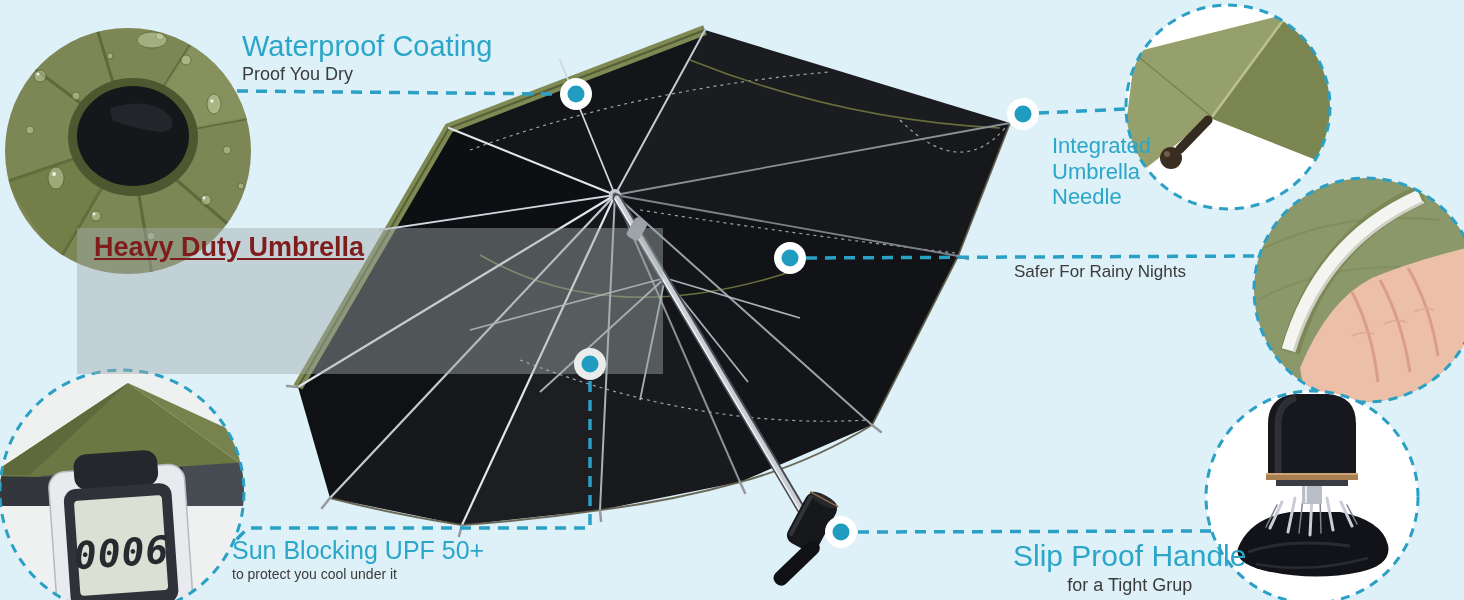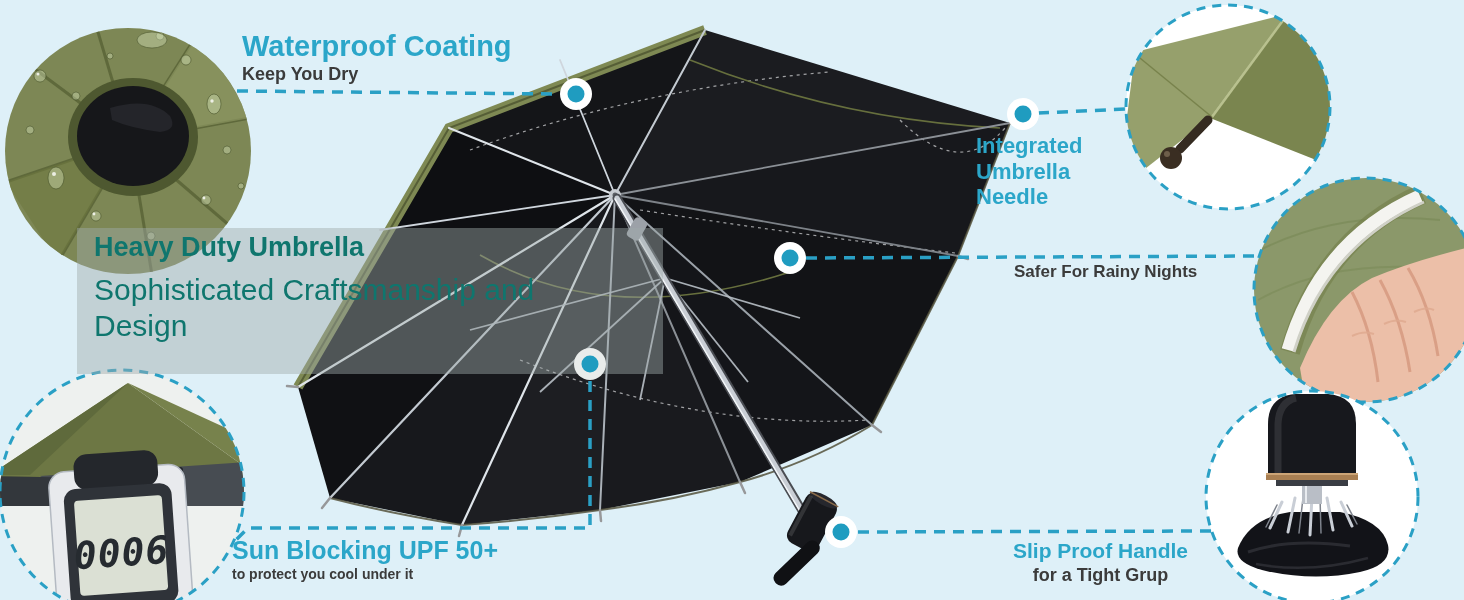--- a/index.html
+++ b/index.html
@@ -2,38 +2,38 @@
 <html><head>
 <meta charset="utf-8">
 <style>
   html,body{margin:0;padding:0;}
   .canvas{
     position:relative;width:1464px;height:600px;overflow:hidden;
     background:#def0f8;
     font-family:"Liberation Sans", sans-serif;
   }
   .canvas svg{position:absolute;left:0;top:0;}
-  .callout{position:absolute;font-weight:bold;}
+  .callout{position:absolute;}
   .callout .t{color:#2ba6c9;line-height:1.12;}
   .callout .s{color:#3b3b3b;line-height:1.15;margin-top:2px;}
   #co-waterproof{left:242px;top:30px;}
   #co-waterproof .t{font-size:29px;}
   #co-waterproof .s{font-size:18px;}
-  #co-needle{left:976px;top:133px;width:120px;}
+  #co-needle{left:1052px;top:133px;width:120px;}
   #co-needle .t{font-size:22px;line-height:1.17;}
   #co-reflective{left:1014px;top:260px;}
   #co-reflective .t{font-size:27px;}
   #co-reflective .s{font-size:17px;}
   #co-sunblock{left:232px;top:536px;}
   #co-sunblock .t{font-size:25px;}
   #co-sunblock .s{font-size:14px;}
   #co-handle{left:1013px;top:539px;}
-  #co-handle .t{font-size:21px;}
+  #co-handle .t{font-size:30px;}
   #co-handle .s{font-size:18px;text-align:center;}
-  #overlay-text{position:absolute;left:94px;top:232px;width:500px;color:#0f766e;}
+  #overlay-text{position:absolute;left:94px;top:232px;width:500px;color:#7f1d1d;text-decoration:underline;}
   #overlay-text .t{font-size:27px;font-weight:bold;line-height:1.15;}
   #overlay-text .s{font-size:30px;font-weight:normal;line-height:1.2;margin-top:9px;width:480px;}
 </style>
 </head>
 <body>
 
 <div class="canvas">
 
 <svg width="1464" height="600" viewBox="0 0 1464 600">
   <defs>
@@ -298,21 +298,21 @@
     </g>
     <g>
       <circle cx="841" cy="532" r="16" fill="#ffffff"></circle>
           <circle cx="841" cy="532" r="8.5" fill="#1f9cc0"></circle>
     </g>
   </g>
 </svg>
 
   <div class="callout" id="co-waterproof">
     <div class="t">Waterproof Coating</div>
-    <div class="s">Keep You Dry</div>
+    <div class="s">Proof You Dry</div>
   </div>
 
   <div class="callout" id="co-needle">
     <div class="t">Integrated Umbrella Needle</div>
   </div>
 
   <div class="callout" id="co-reflective">
     <div class="s">Safer For Rainy Nights</div>
   </div>
 
@@ -321,16 +321,15 @@
     <div class="s">to protect you cool under it</div>
   </div>
 
   <div class="callout" id="co-handle">
     <div class="t">Slip Proof Handle</div>
     <div class="s">for a Tight Grup</div>
   </div>
 
   <div id="overlay-text">
     <div class="t">Heavy Duty Umbrella</div>
-    <div class="s">Sophisticated Craftsmanship and Design</div>
   </div>
 
 </div>
 
 </body></html>

